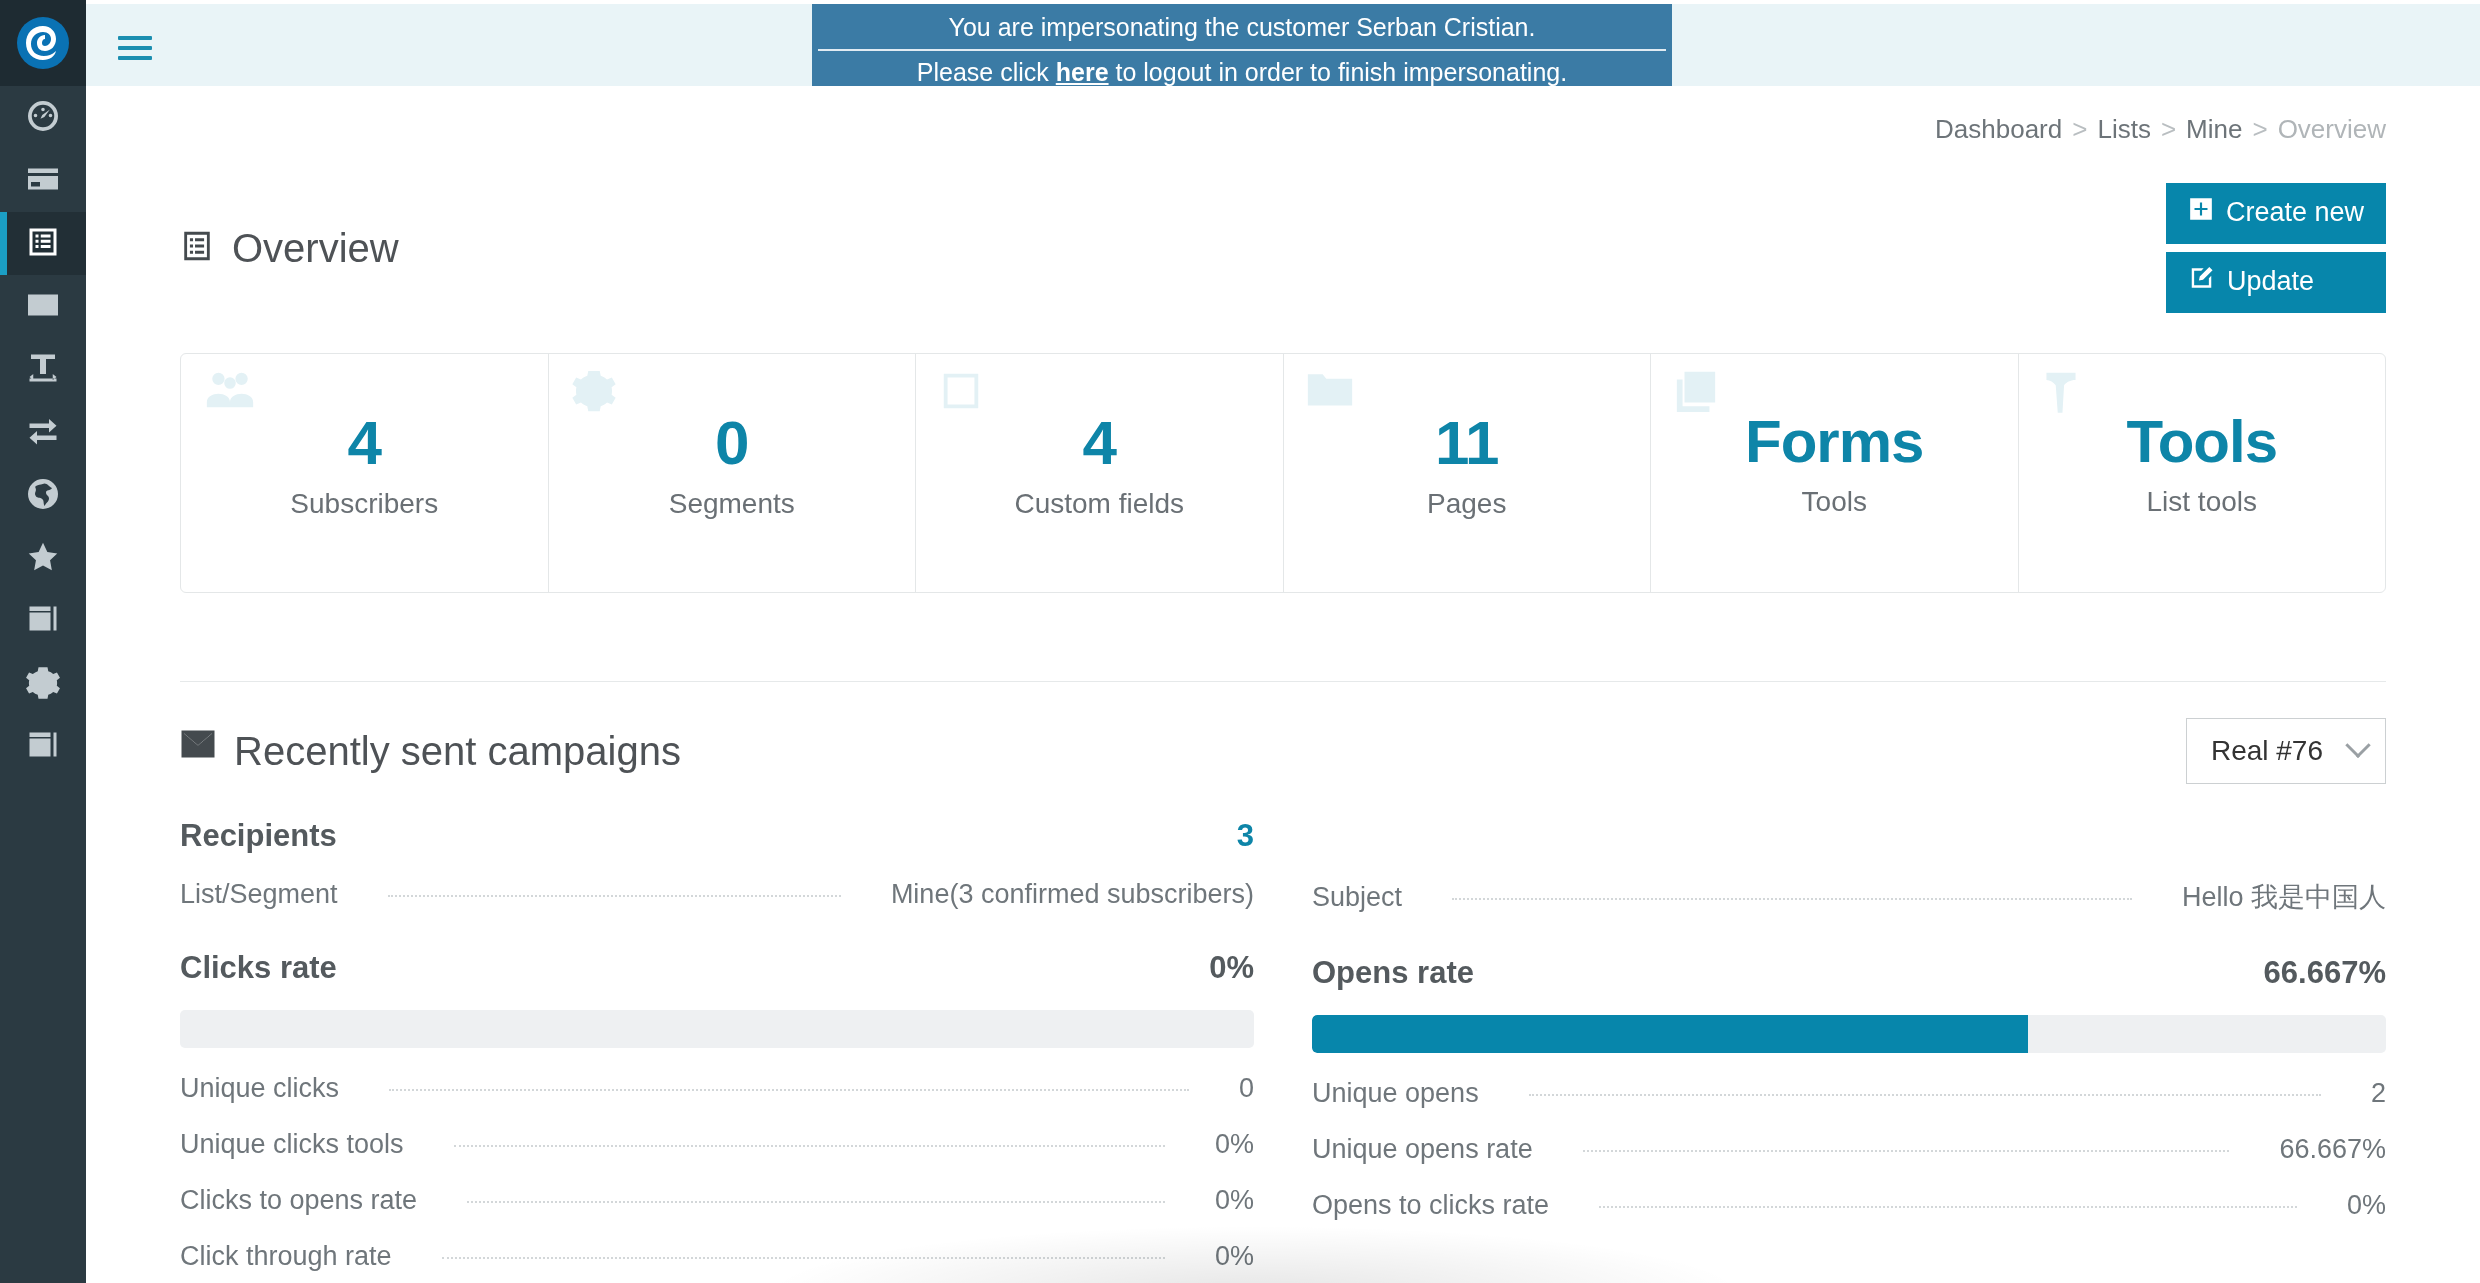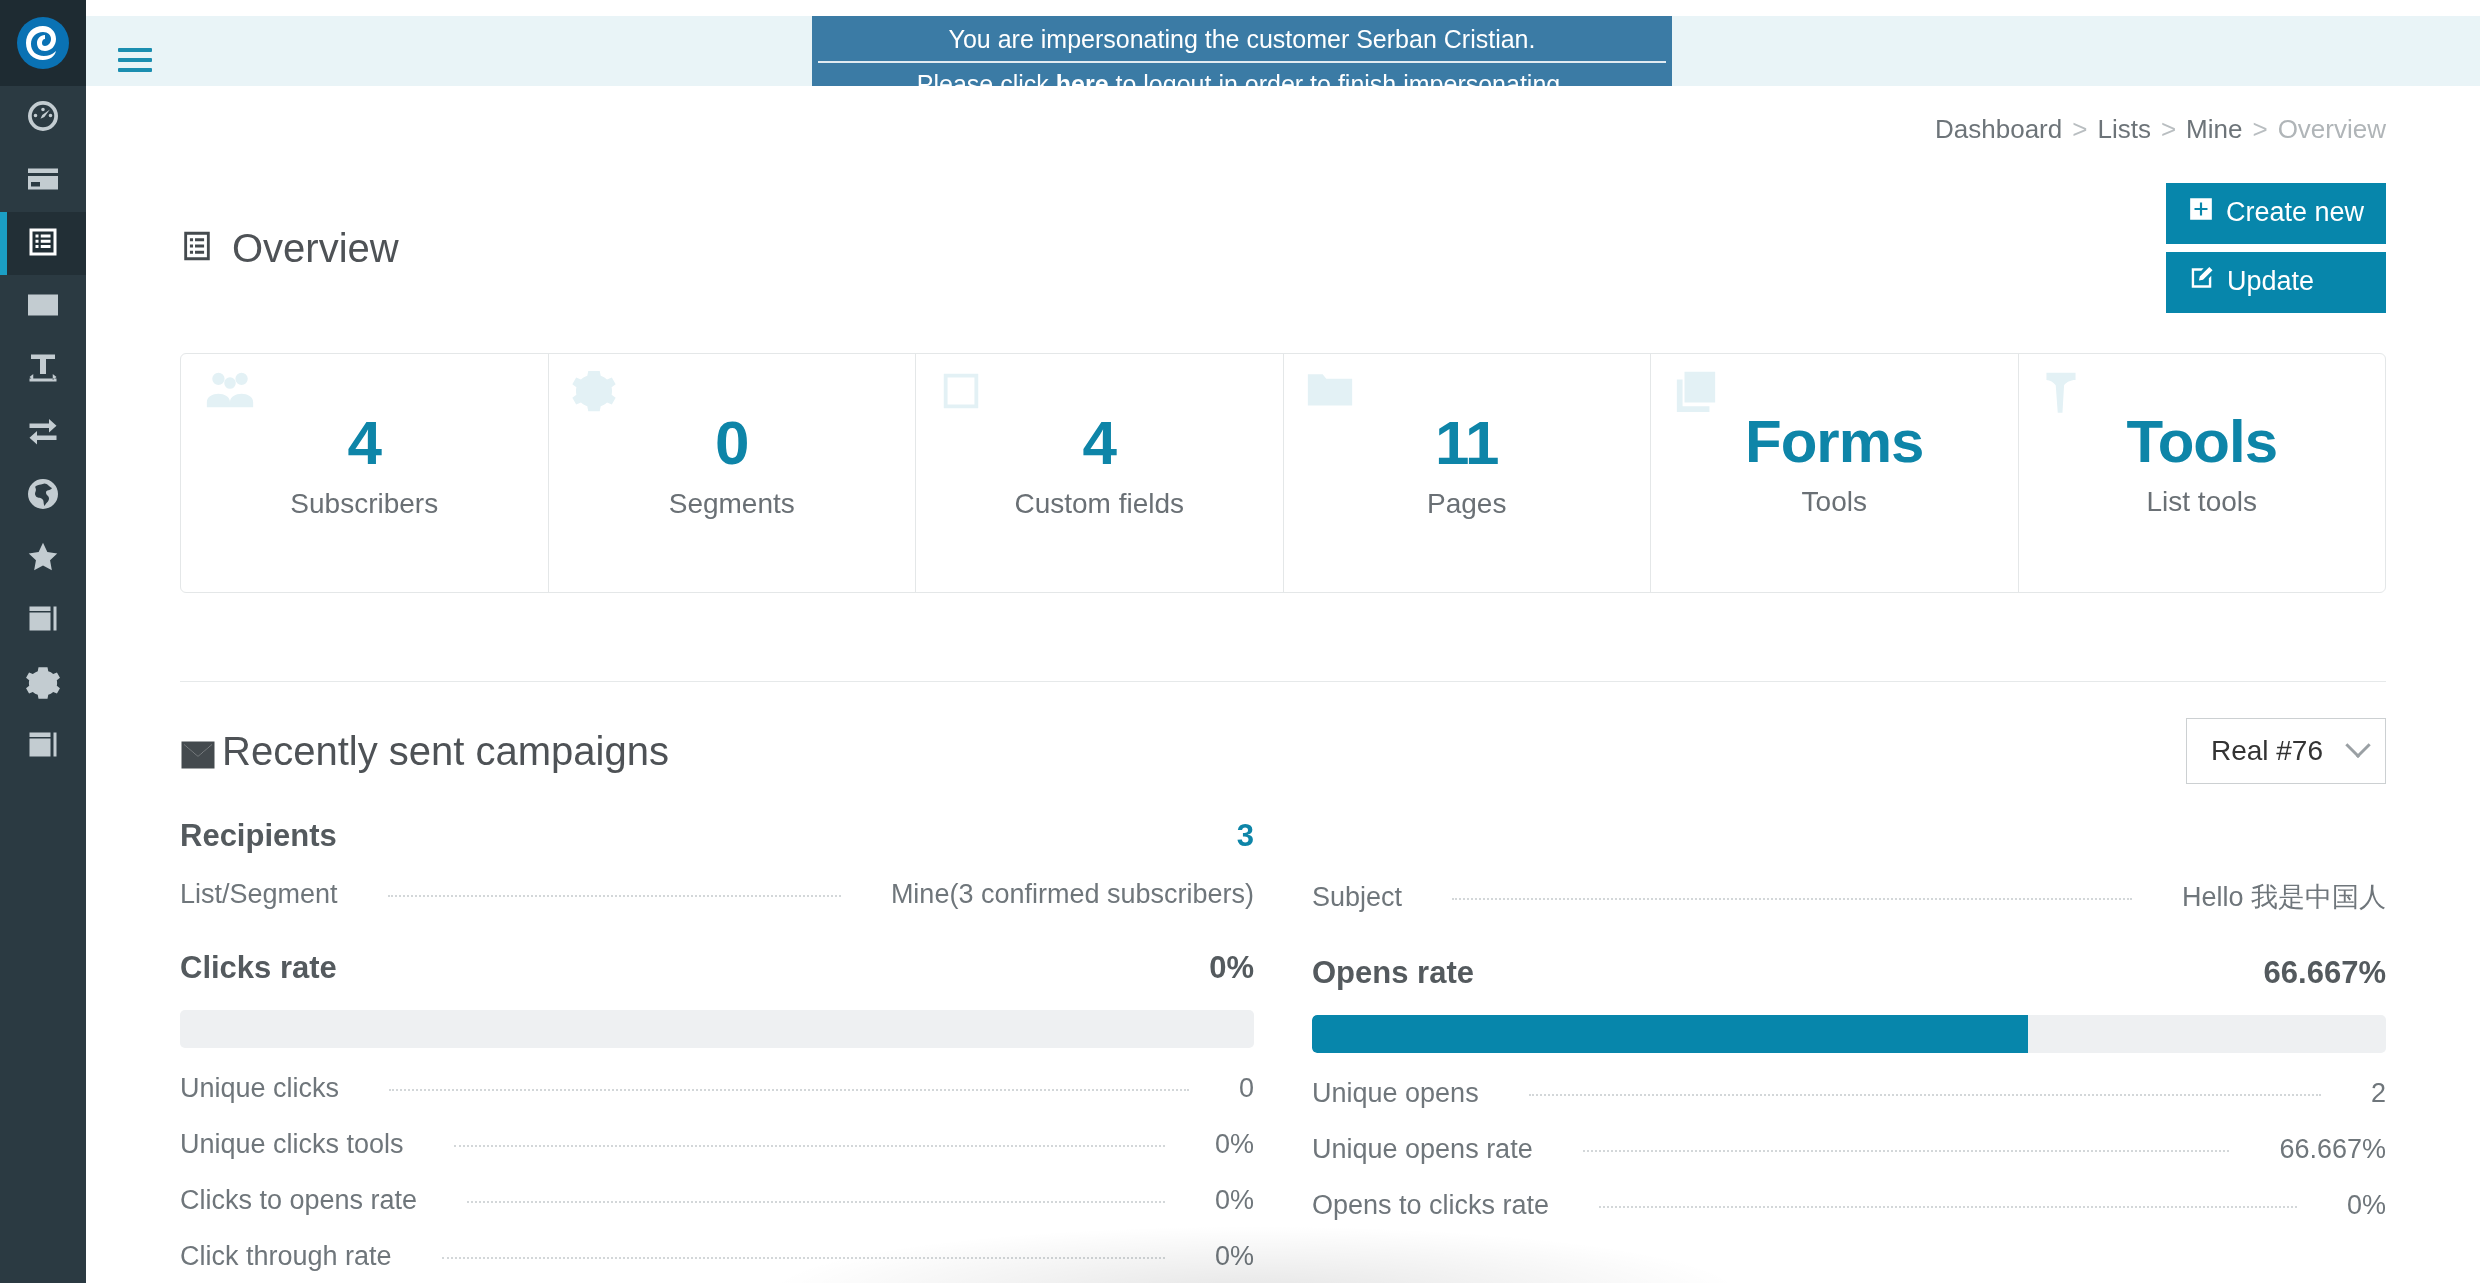--- a/index.html
+++ b/index.html
@@ -37,21 +37,21 @@
   .side-item svg { fill: #c3ccd1; }
   .side-item.active { background: #222f36; }
   .side-item.active::before {
     content: ""; position: absolute; left: 0; top: 0;
     width: 7px; height: 100%; background: #1b9ec4;
   }
   .side-item.active svg { fill: #ffffff; }
 
   
   #topbar {
-    position: absolute; left: 86px; top: 16px;
+    position: absolute; left: 86px; top: 4px;
     width: 2394px; height: 106px;
     background: #e9f4f7;
     text-decoration: underline;
   }
   #hamburger {
     position: absolute; left: 26px; top: 27px;
     width: 46px; height: 34px; cursor: pointer;
     display:flex; flex-direction:column; justify-content:space-between;
     padding: 5px 6px;
   }
@@ -152,21 +152,21 @@
   .stat .lbl { font-size: 28px; color: #6a7075; margin-top: 14px; }
 
   
   #divider { height: 1px; background: #e6e9ea; margin-top: 88px; }
 
   
   #camp-head {
     display: flex; align-items: center; justify-content: space-between;
     margin-top: 36px;
   }
-  #camp-title { display: flex; align-items: flex-end; gap: 6px; }
+  #camp-title { display: flex; align-items: flex-start; gap: 18px; }
   #camp-title .t { font-size: 40px; color: #4e5256; }
   #camp-title svg { fill: #444a4e; }
   #camp-select {
     border: 1px solid #ccd0d2; background: #fff;
     height: 66px; min-width: 182px;
     display: flex; align-items: center; justify-content: space-between;
     padding: 0 18px 0 24px; cursor: pointer;
     font-size: 28px; color: #333; gap: 26px;
   }
   #camp-select .chev {

